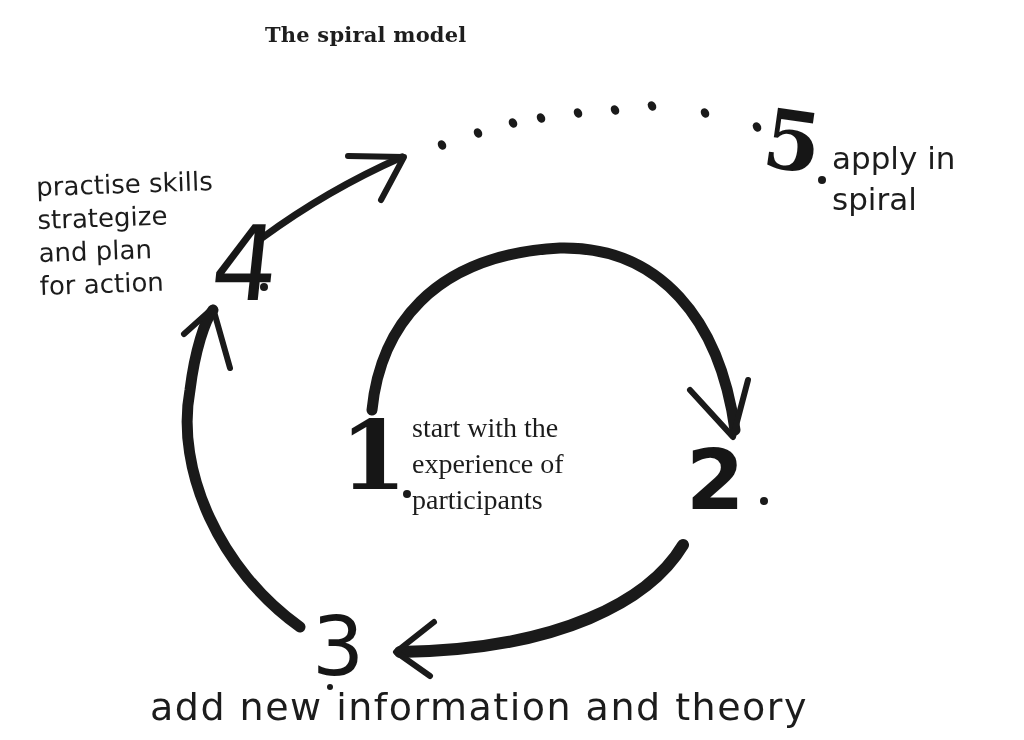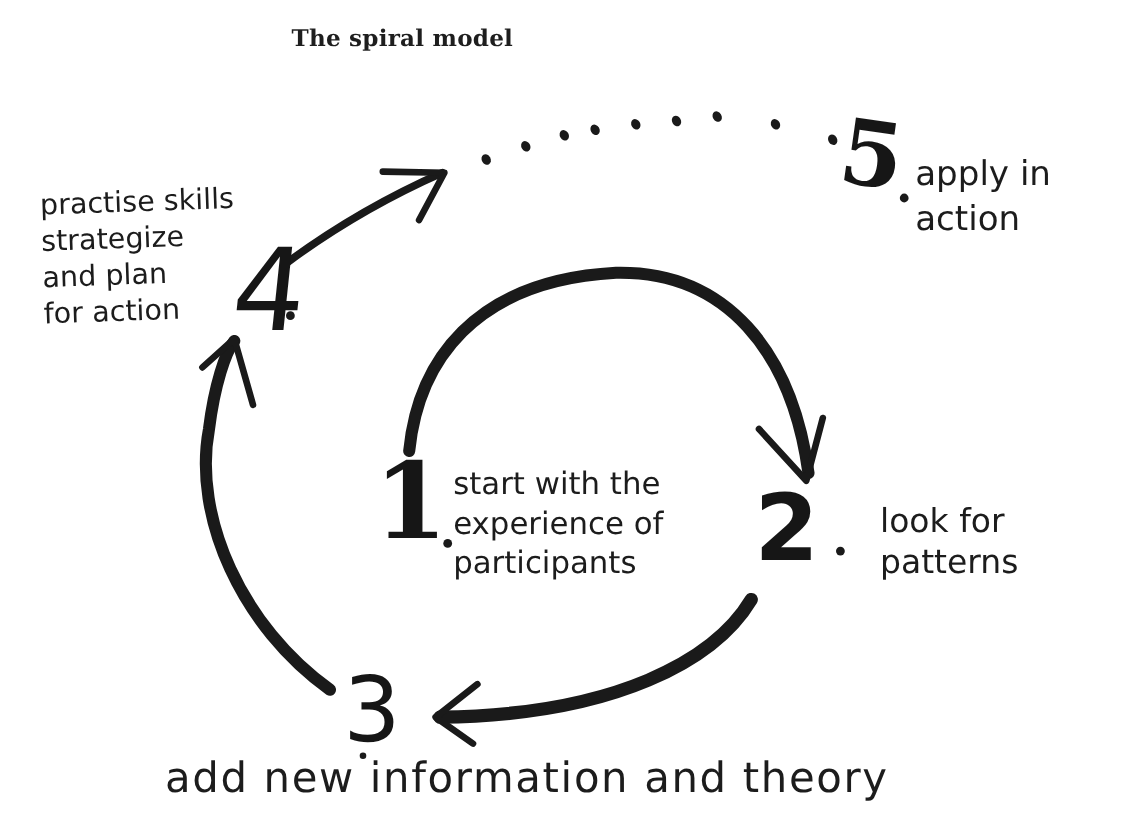--- a/index.html
+++ b/index.html
@@ -40,21 +40,21 @@
   }
   .num {
     position: absolute;
     font-family: "DejaVu Serif", serif;
     font-weight: bold;
     color: #161616;
     line-height: 1;
   }
   .label-4 { left: 38px;  top: 168px; font-size: 26px; line-height: 33px; transform: rotate(-2deg); }
   .label-5 { left: 832px; top: 138px; font-size: 31px; line-height: 41px; }
-  .label-1 { left: 412px; top: 422px; font-size: 28px; line-height: 36px; }
+  .label-1 { left: 412px; top: 410px; font-size: 28px; line-height: 36px; font-family: Liberation Serif, serif; }
   .label-2 { left: 800px; top: 456px; font-size: 30px; line-height: 37px; }
   .label-3 { left: 150px; top: 688px; font-size: 38px; letter-spacing: 1.5px; }
 
   .num-4 { left: 212px; top: 212px; font-size: 104px; transform: skewX(-6deg); font-weight: normal; font-family: "DejaVu Sans", sans-serif; }
   .num-5 { left: 764px; top: 100px; font-size: 82px; transform: rotate(8deg); }
   .num-1 { left: 340px; top: 408px; font-size: 96px; }
   .num-2 { left: 686px; top: 438px; font-size: 84px; font-family: "DejaVu Sans", sans-serif; }
   .num-3 { left: 312px; top: 606px; font-size: 82px; font-family: "DejaVu Sans", sans-serif; font-weight: normal; }
   .dot { position: absolute; width: 8px; height: 8px; border-radius: 50%; background: #1a1a1a; }
 </style>
@@ -97,30 +97,28 @@
   <div class="hand label-4">practise skills
 strategize
 and plan
 for action</div>
   <div class="num num-4">4</div>
   <div class="dot" style="left:260px;top:283px;"></div>
 
   <div class="num num-5">5</div>
   <div class="dot" style="left:818px;top:176px;"></div>
   <div class="hand label-5">apply in
-action</div>
+spiral</div>
 
   <div class="num num-1">1</div>
   <div class="dot" style="left:403px;top:490px;"></div>
   <div class="hand label-1">start with the
 experience of
 participants</div>
 
   <div class="num num-2">2</div>
   <div class="dot" style="left:760px;top:497px;"></div>
-  <div class="hand label-2">look for
-patterns</div>
 
   <div class="num num-3">3</div>
   <div class="dot" style="left:327px;top:684px;width:6px;height:6px;"></div>
   <div class="hand label-3">add new information and theory</div>
 
 </div>
 
 </body></html>

